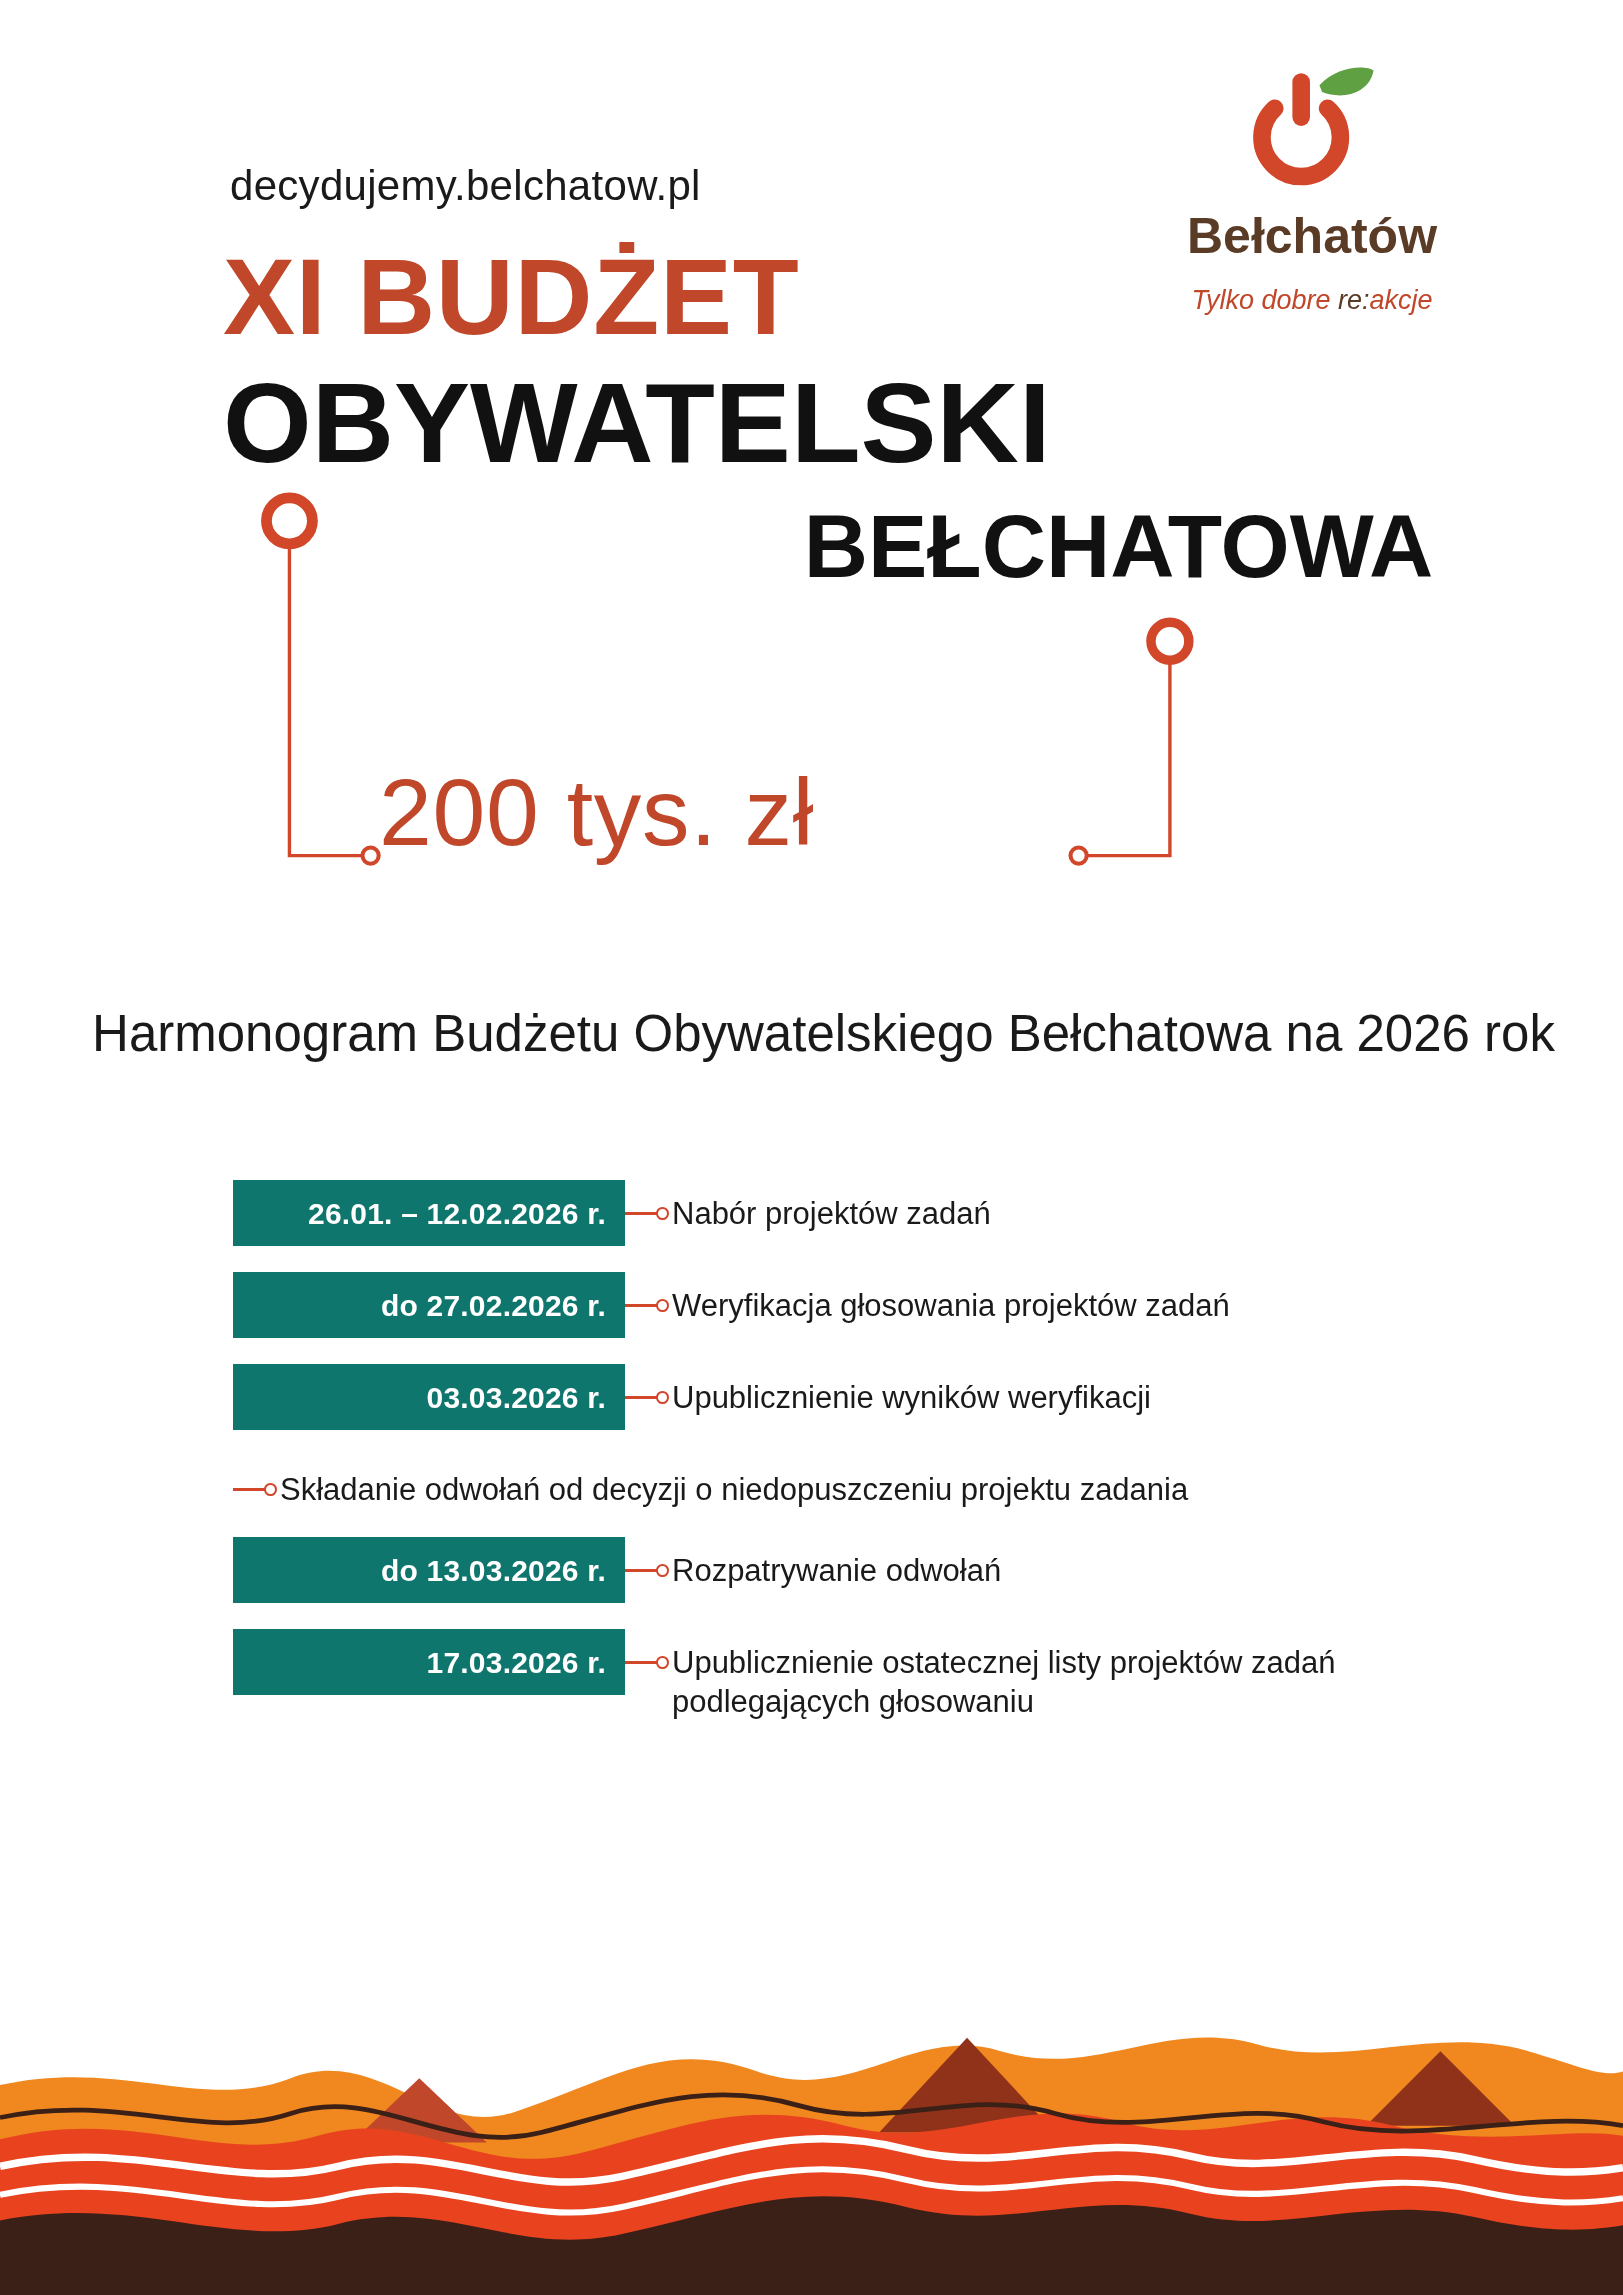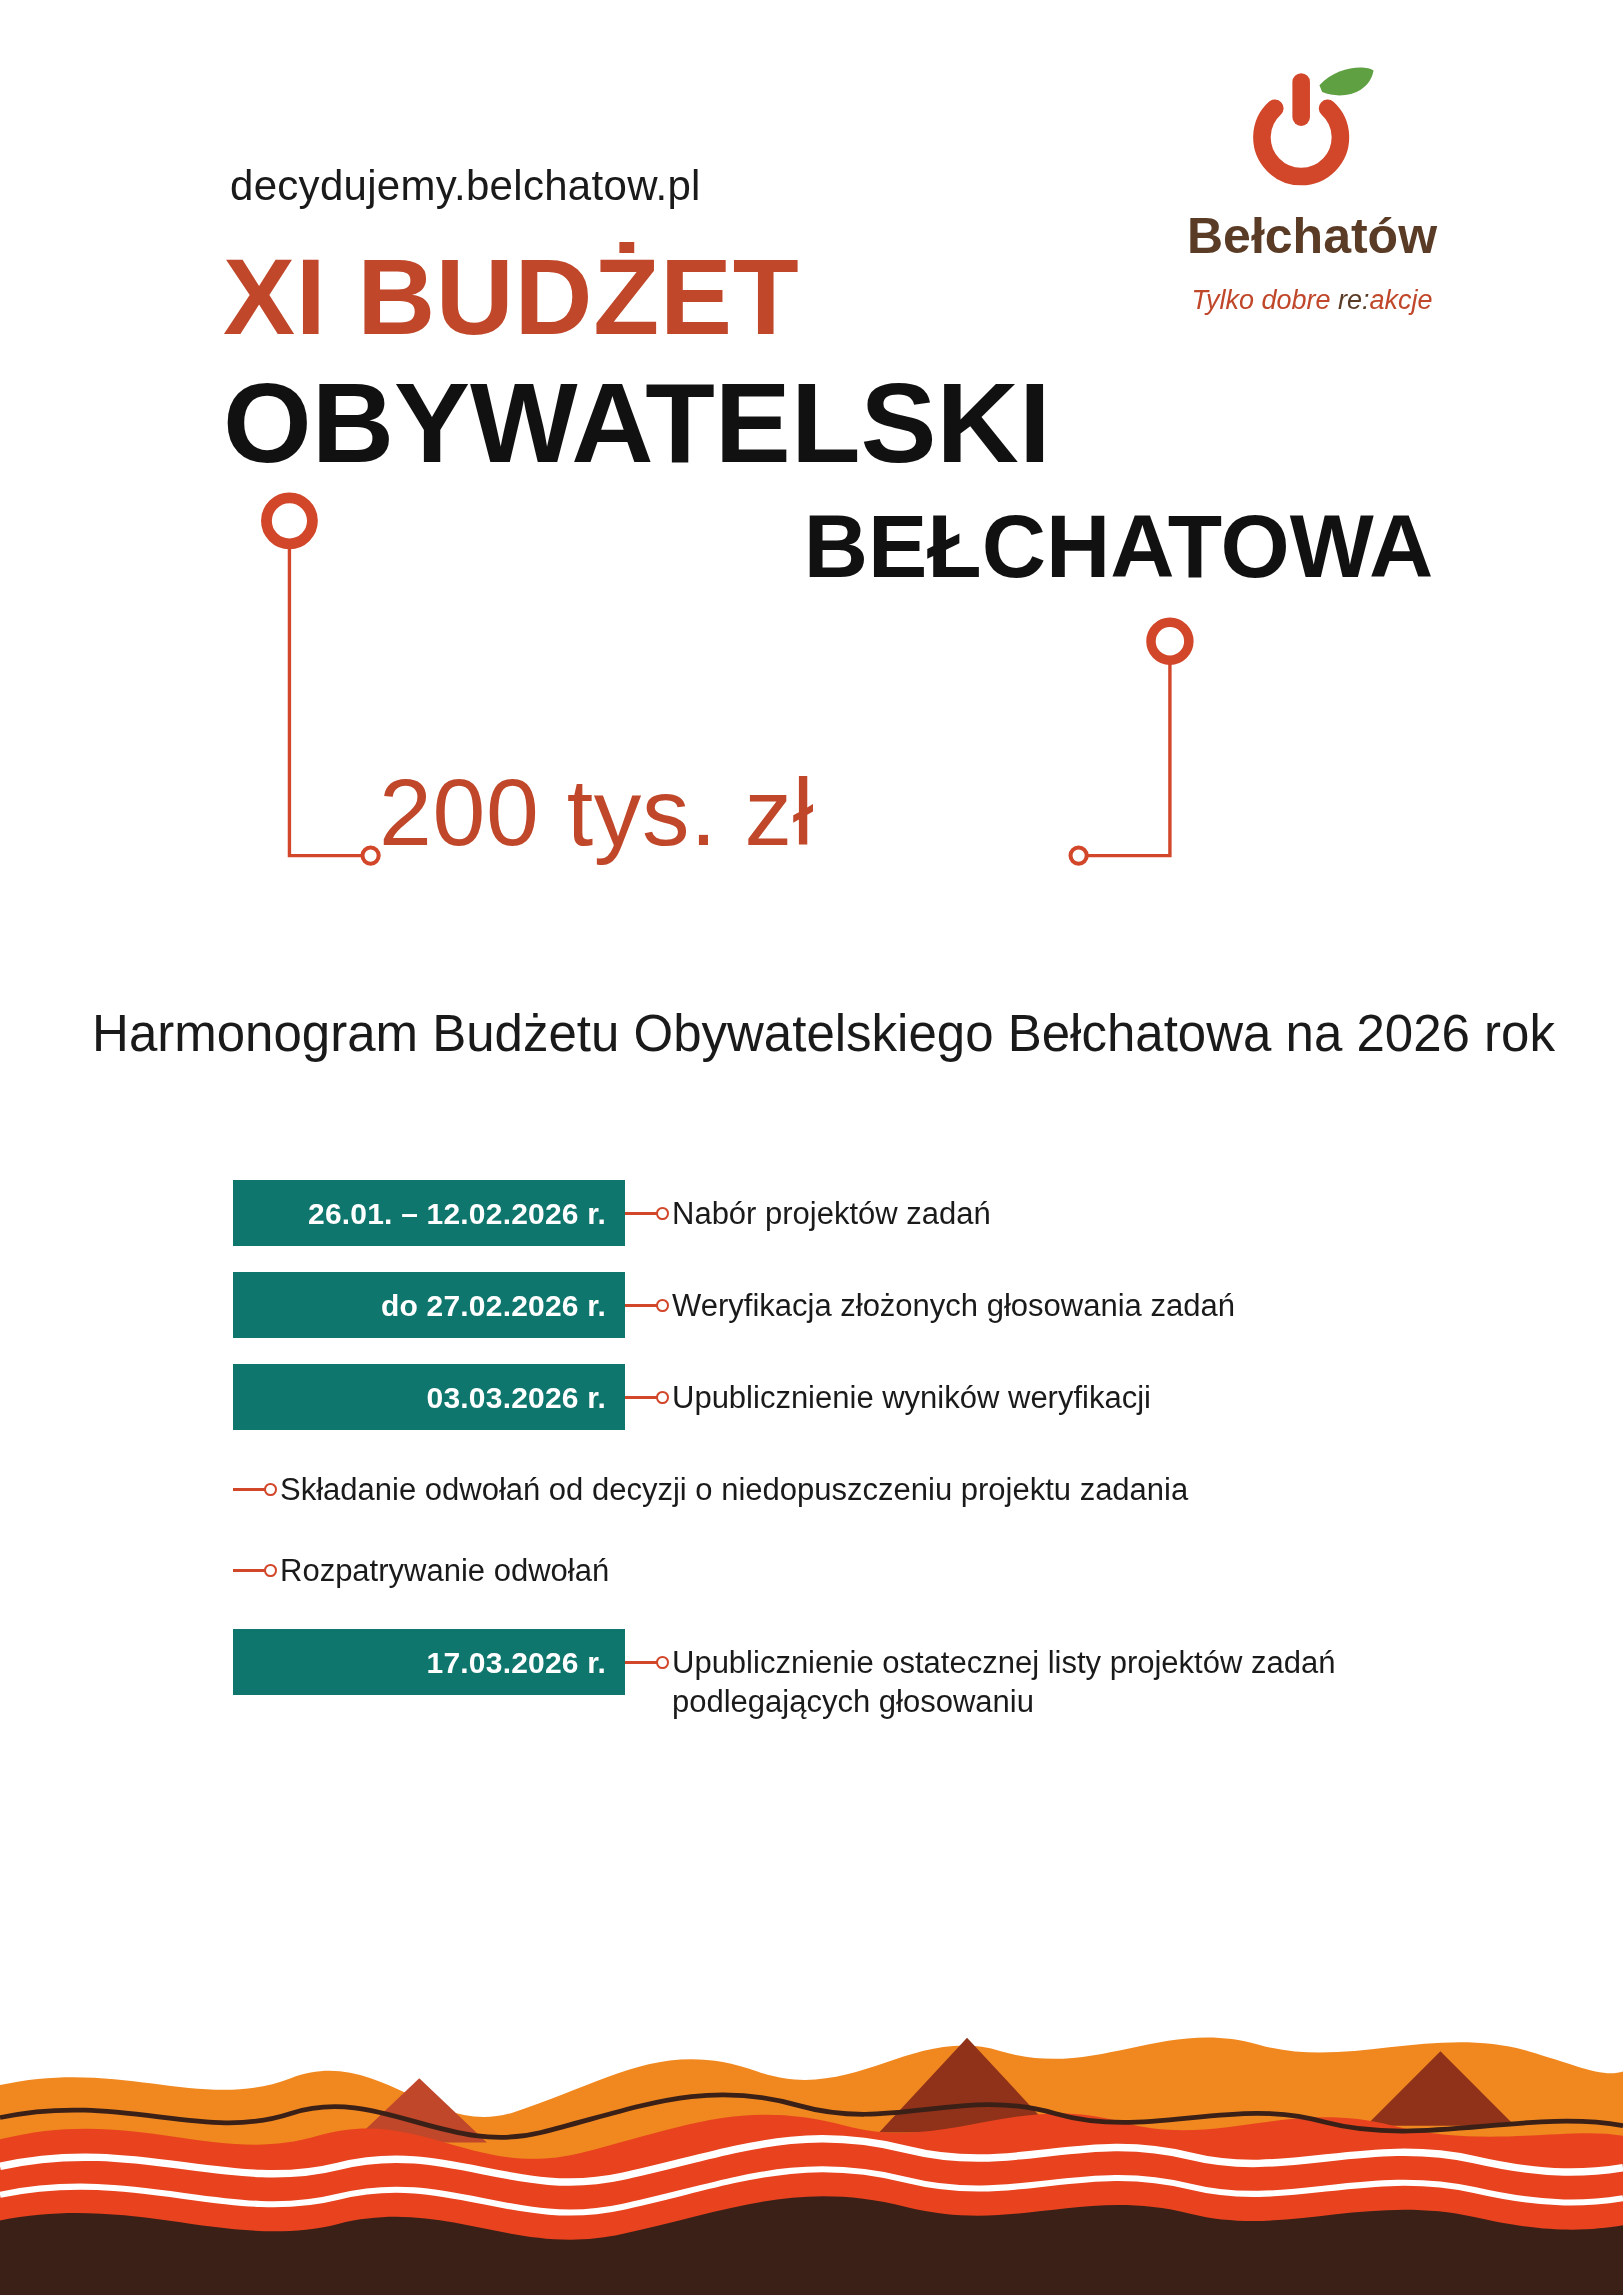--- a/index.html
+++ b/index.html
@@ -211,35 +211,36 @@
 
   <div class="row">
     <div class="date-badge">26.01. – 12.02.2026 r.</div>
     <div class="link"></div>
     <div class="desc">Nabór projektów zadań</div>
   </div>
 
   <div class="row">
     <div class="date-badge">do 27.02.2026 r.</div>
     <div class="link"></div>
-    <div class="desc">Weryfikacja złożonych głosowania zadań</div>
+    <div class="desc">Weryfikacja głosowania projektów zadań</div>
   </div>
 
   <div class="row">
     <div class="date-badge">03.03.2026 r.</div>
     <div class="link"></div>
     <div class="desc">Upublicznienie wyników weryfikacji</div>
   </div>
 
   <div class="row tight">
     <div class="link"></div>
     <div class="desc">Składanie odwołań od decyzji o niedopuszczeniu projektu zadania</div>
   </div>
 
   <div class="row">
+    <div class="date-badge">do 13.03.2026 r.</div>
     <div class="link"></div>
     <div class="desc">Rozpatrywanie odwołań</div>
   </div>
 
   <div class="row tight">
     <div class="date-badge">17.03.2026 r.</div>
     <div class="link"></div>
     <div class="desc">Upublicznienie ostatecznej listy projektów zadań podlegających głosowaniu</div>
   </div>
 

